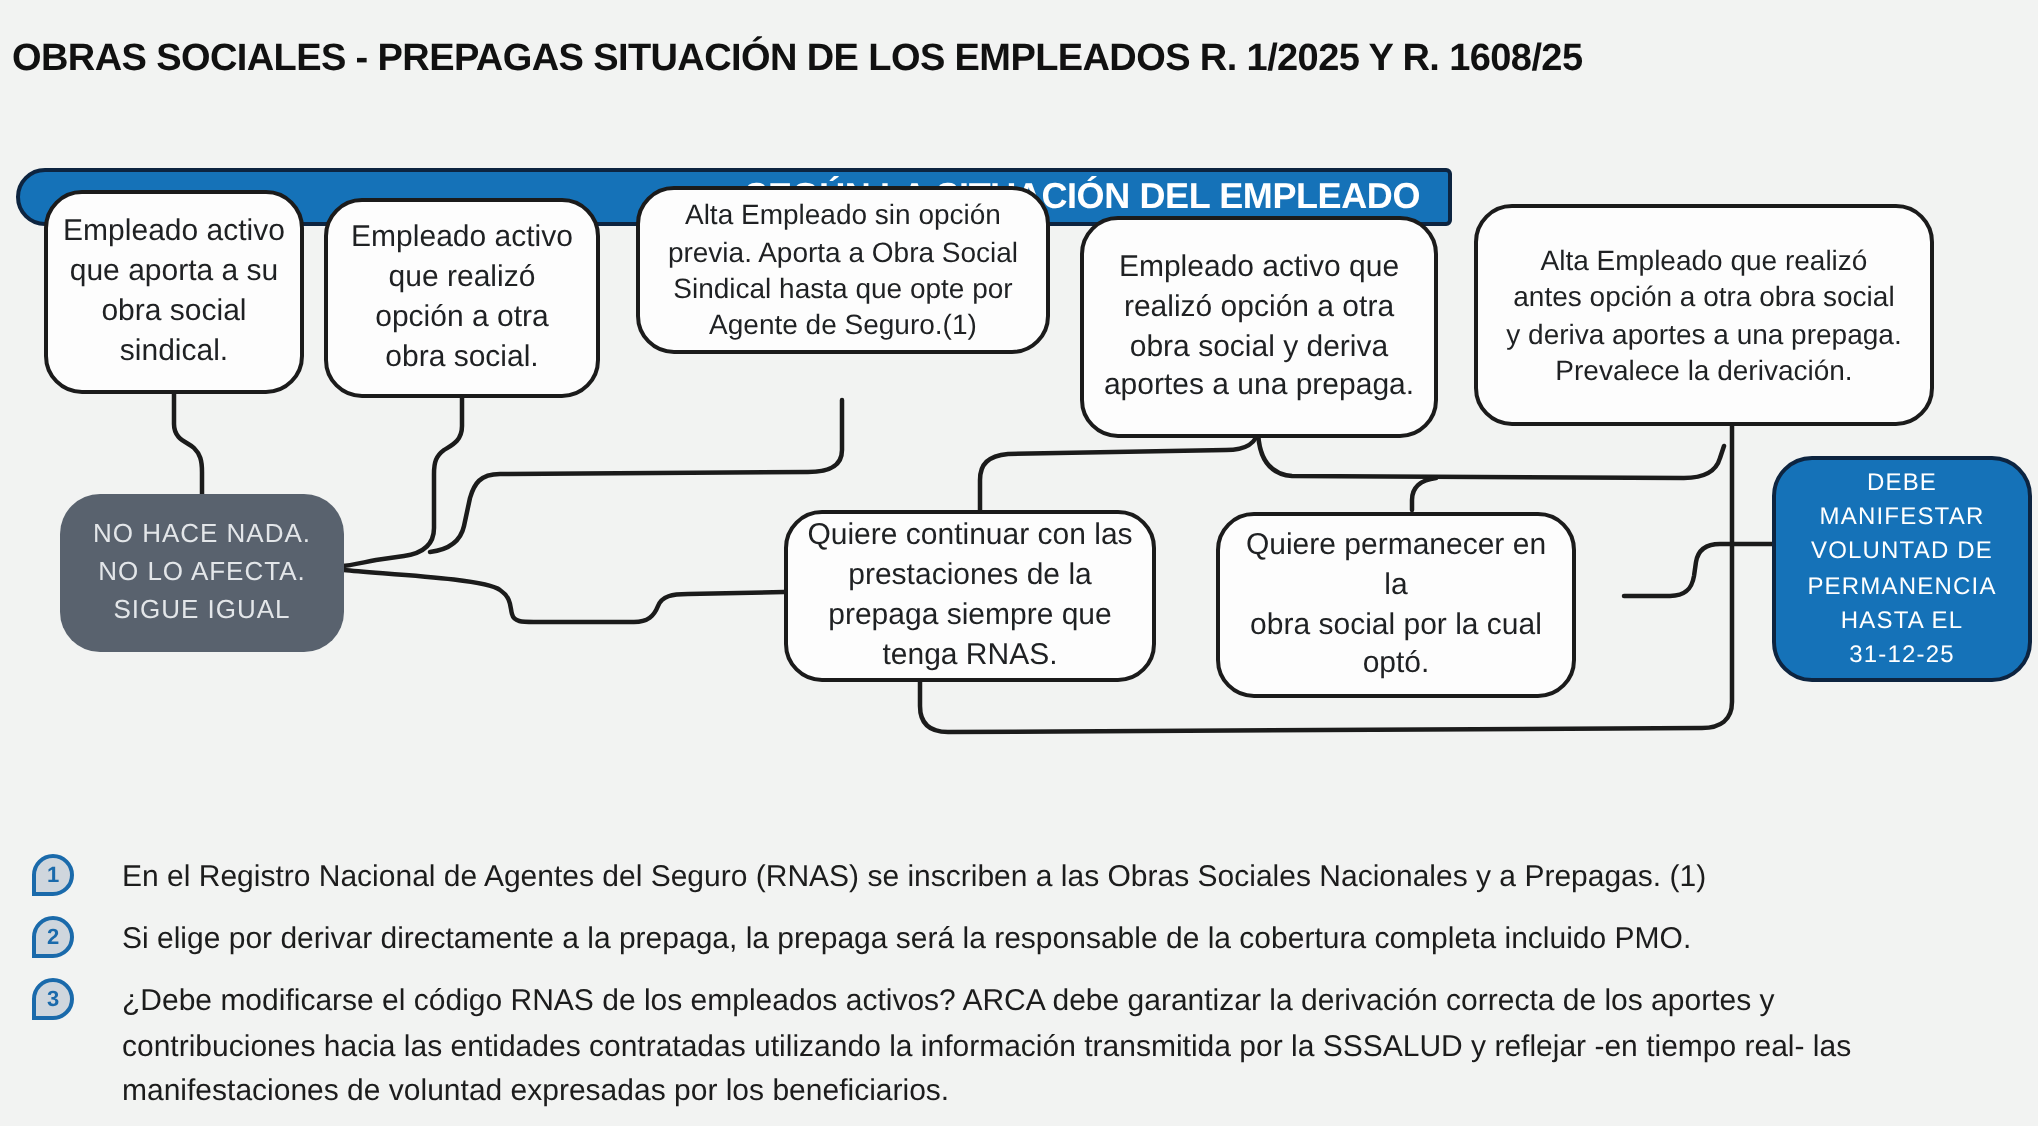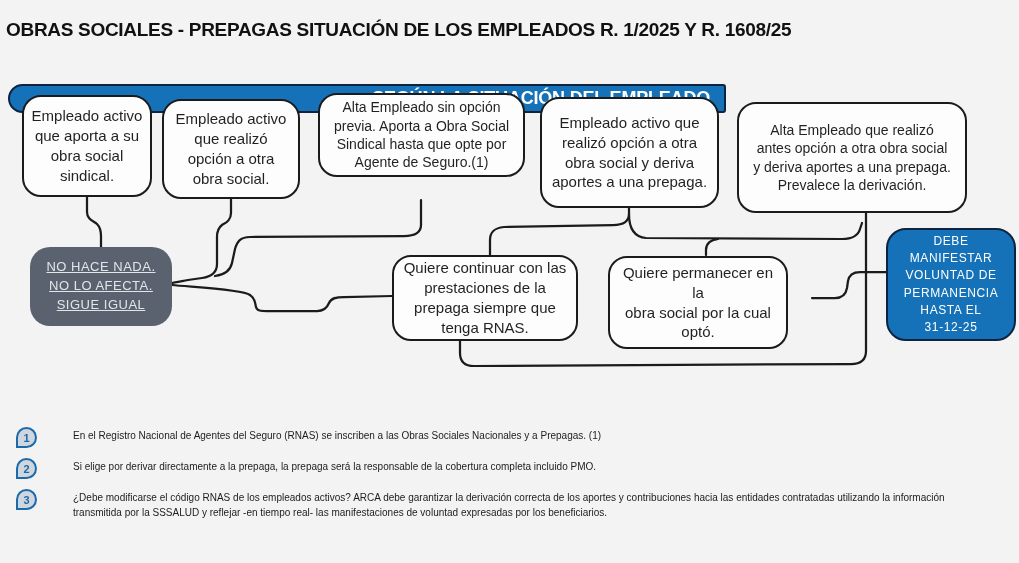--- a/index.html
+++ b/index.html
@@ -33,36 +33,36 @@
   .fbox {
     position:absolute; z-index:2; box-sizing:border-box;
     display:flex; align-items:center; justify-content:center;
     text-align:center; white-space:pre-line;
     background:#fdfdfd; border:2.25px solid #1b1b1b; border-radius:19px;
     color:#1f2123; font-size:15px; line-height:1.32; padding:4px 7px;
   }
   .fbox.small-font { font-size:14px; }
   .fbox.dark {
     background:#59626e; border:none; border-radius:20px;
-    color:#e3e6e9; font-size:13px; letter-spacing:0.5px; line-height:1.45;text-decoration:underline;
+    color:#e3e6e9; font-size:13px; letter-spacing:0.5px; line-height:1.45;
   }
   .fbox.blue {
     background:#1572b8; border:2.5px solid #0d2440; border-radius:20px;
     color:#fff; font-size:12px; letter-spacing:0.6px; line-height:1.42;
   }
   .point-row { position:absolute; left:16px; display:flex; align-items:flex-start; }
   .point-marker {
     flex:0 0 auto; width:21px; height:21px; box-sizing:border-box;
     background:#cfd6dd; border:2.5px solid #1a6aab;
     border-radius:50% 50% 50% 0;
     display:flex; align-items:center; justify-content:center;
     color:#1a6aab; font-size:11px; font-weight:bold;
   }
   .point-text {
-    margin-left:36px; width:915px; font-size:10px; line-height:1.5;
+    margin-left:24px; width:915px; font-size:15px; line-height:1.5;
     color:#1c1c1c; padding-top:1px;
   }
 </style>
 </head>
 <body>
 
 <div class="stage">
 
   <div class="page-title">OBRAS SOCIALES - PREPAGAS SITUACIÓN DE LOS EMPLEADOS  R. 1/2025  Y R. 1608/25</div>
 
@@ -87,21 +87,21 @@
 obra social
 sindical.</div>
   <div class="fbox" style="left:162px; top:99px; width:138px; height:100px;">Empleado activo
 que realizó
 opción a otra
 obra social.</div>
   <div class="fbox small-font" style="left:318px; top:93px; width:207px; height:84px;">Alta Empleado sin opción
 previa. Aporta a Obra Social
 Sindical hasta que opte por
 Agente de Seguro.(1)</div>
-  <div class="fbox" style="left:540px; top:97px; width:179px; height:111px;">Empleado activo que
+  <div class="fbox" style="left:540px; top:108px; width:179px; height:111px;">Empleado activo que
 realizó opción a otra
 obra social y deriva
 aportes a una prepaga.</div>
   <div class="fbox small-font" style="left:737px; top:102px; width:230px; height:111px;">Alta Empleado que realizó
 antes opción a otra obra social
 y deriva aportes a una prepaga.
 Prevalece la derivación.</div>
 
   <div class="fbox dark" style="left:30px; top:247px; width:142px; height:79px;">NO HACE NADA.
 NO LO AFECTA.

